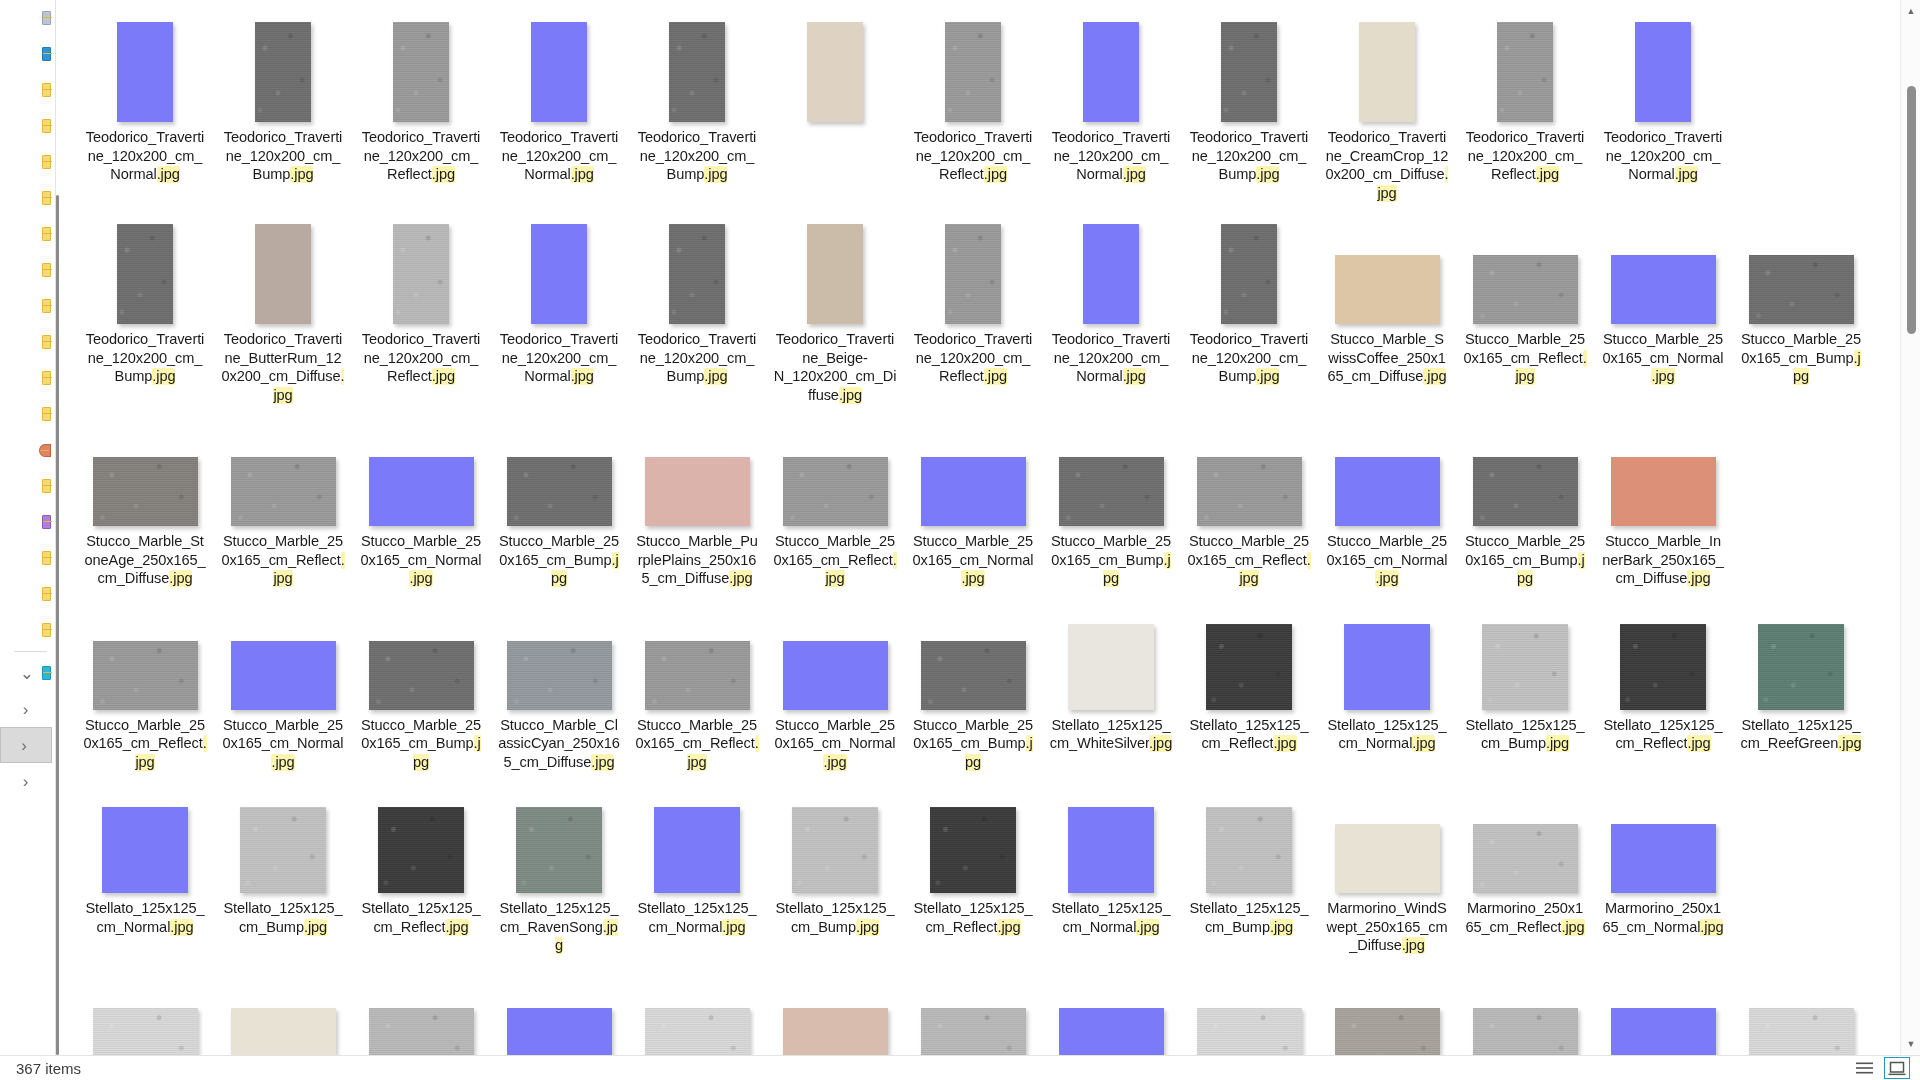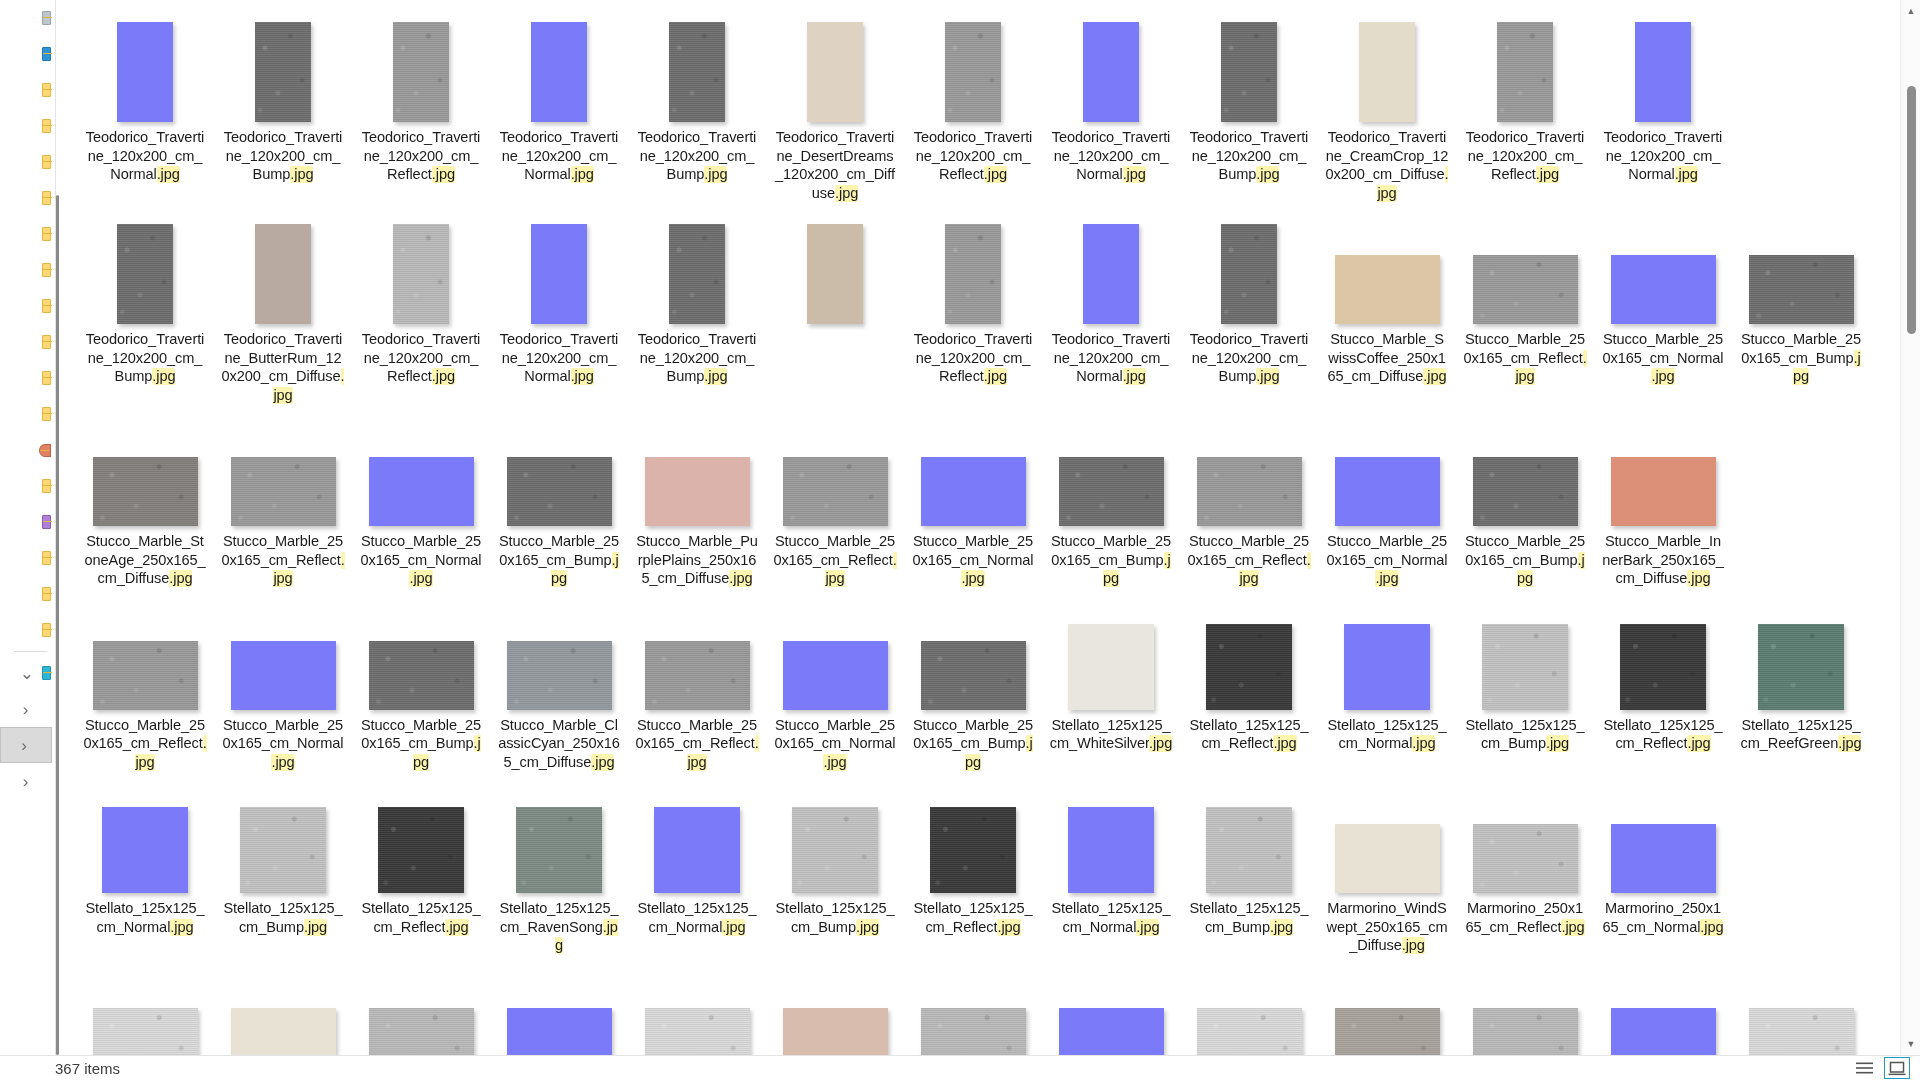--- a/index.html
+++ b/index.html
@@ -136,21 +136,20 @@
 
   
   .statusbar {
     position: absolute;
     left: 0; bottom: 0;
     width: 1920px; height: 25px;
     background: #ffffff;
     border-top: 1px solid #e4e4e4;
     display: flex;
     align-items: center;
-    padding-left: 39px;
   }
   .status-text {
     margin-left: 16px;
     font-size: 15px;
     color: #3c3c3c;
   }
   .view-toggles {
     position: absolute;
     right: 10px; top: 0; bottom: 0;
     display: flex;
@@ -298,21 +297,20 @@
           <div class="cell">
             <div class="thumb-wrap">
               <div class="thumb" style="width: 56px; height: 100px; background: radial-gradient(circle at 18% 26%, rgba(255, 255, 255, 0.13) 0px, rgba(255, 255, 255, 0.13) 2px, transparent 3px), radial-gradient(circle at 63% 14%, rgba(0, 0, 0, 0.12) 0px, rgba(0, 0, 0, 0.12) 2px, transparent 3px), radial-gradient(circle at 41% 71%, rgba(255, 255, 255, 0.1) 0px, rgba(255, 255, 255, 0.1) 2px, transparent 3px), radial-gradient(circle at 84% 58%, rgba(0, 0, 0, 0.1) 0px, rgba(0, 0, 0, 0.1) 2px, transparent 3px), radial-gradient(circle at 9% 88%, rgba(255, 255, 255, 0.09) 0px, rgba(255, 255, 255, 0.09) 2px, transparent 3px), repeating-linear-gradient(0deg, rgba(0, 0, 0, 0.05) 0px, rgba(0, 0, 0, 0.05) 1px, rgba(255, 255, 255, 0.05) 1px, rgba(255, 255, 255, 0.05) 2px), rgb(110, 110, 110);"></div>
             </div>
             <div class="label"><span>Teodorico_Travertine_120x200_cm_Bump</span><span class="hl">.jpg</span></div>
           </div>
           <div class="cell">
             <div class="thumb-wrap">
               <div class="thumb" style="width: 56px; height: 100px; background: rgb(222, 210, 194);"></div>
             </div>
-            <div class="label"><span>Teodorico_Travertine_DesertDreams_120x200_cm_Diffuse</span><span class="hl">.jpg</span></div>
           </div>
           <div class="cell">
             <div class="thumb-wrap">
               <div class="thumb" style="width: 56px; height: 100px; background: radial-gradient(circle at 18% 26%, rgba(255, 255, 255, 0.13) 0px, rgba(255, 255, 255, 0.13) 2px, transparent 3px), radial-gradient(circle at 63% 14%, rgba(0, 0, 0, 0.12) 0px, rgba(0, 0, 0, 0.12) 2px, transparent 3px), radial-gradient(circle at 41% 71%, rgba(255, 255, 255, 0.1) 0px, rgba(255, 255, 255, 0.1) 2px, transparent 3px), radial-gradient(circle at 84% 58%, rgba(0, 0, 0, 0.1) 0px, rgba(0, 0, 0, 0.1) 2px, transparent 3px), radial-gradient(circle at 9% 88%, rgba(255, 255, 255, 0.09) 0px, rgba(255, 255, 255, 0.09) 2px, transparent 3px), repeating-linear-gradient(0deg, rgba(0, 0, 0, 0.05) 0px, rgba(0, 0, 0, 0.05) 1px, rgba(255, 255, 255, 0.05) 1px, rgba(255, 255, 255, 0.05) 2px), rgb(154, 154, 154);"></div>
             </div>
             <div class="label"><span>Teodorico_Travertine_120x200_cm_Reflect</span><span class="hl">.jpg</span></div>
           </div>
           <div class="cell">
             <div class="thumb-wrap">
               <div class="thumb" style="width: 56px; height: 100px; background: rgb(123, 123, 250);"></div>
@@ -372,20 +370,21 @@
           <div class="cell">
             <div class="thumb-wrap">
               <div class="thumb" style="width: 56px; height: 100px; background: radial-gradient(circle at 18% 26%, rgba(255, 255, 255, 0.13) 0px, rgba(255, 255, 255, 0.13) 2px, transparent 3px), radial-gradient(circle at 63% 14%, rgba(0, 0, 0, 0.12) 0px, rgba(0, 0, 0, 0.12) 2px, transparent 3px), radial-gradient(circle at 41% 71%, rgba(255, 255, 255, 0.1) 0px, rgba(255, 255, 255, 0.1) 2px, transparent 3px), radial-gradient(circle at 84% 58%, rgba(0, 0, 0, 0.1) 0px, rgba(0, 0, 0, 0.1) 2px, transparent 3px), radial-gradient(circle at 9% 88%, rgba(255, 255, 255, 0.09) 0px, rgba(255, 255, 255, 0.09) 2px, transparent 3px), repeating-linear-gradient(0deg, rgba(0, 0, 0, 0.05) 0px, rgba(0, 0, 0, 0.05) 1px, rgba(255, 255, 255, 0.05) 1px, rgba(255, 255, 255, 0.05) 2px), rgb(110, 110, 110);"></div>
             </div>
             <div class="label"><span>Teodorico_Travertine_120x200_cm_Bump</span><span class="hl">.jpg</span></div>
           </div>
           <div class="cell">
             <div class="thumb-wrap">
               <div class="thumb" style="width: 56px; height: 100px; background: rgb(203, 188, 169);"></div>
             </div>
+            <div class="label"><span>Teodorico_Travertine_Beige-N_120x200_cm_Diffuse</span><span class="hl">.jpg</span></div>
           </div>
           <div class="cell">
             <div class="thumb-wrap">
               <div class="thumb" style="width: 56px; height: 100px; background: radial-gradient(circle at 18% 26%, rgba(255, 255, 255, 0.13) 0px, rgba(255, 255, 255, 0.13) 2px, transparent 3px), radial-gradient(circle at 63% 14%, rgba(0, 0, 0, 0.12) 0px, rgba(0, 0, 0, 0.12) 2px, transparent 3px), radial-gradient(circle at 41% 71%, rgba(255, 255, 255, 0.1) 0px, rgba(255, 255, 255, 0.1) 2px, transparent 3px), radial-gradient(circle at 84% 58%, rgba(0, 0, 0, 0.1) 0px, rgba(0, 0, 0, 0.1) 2px, transparent 3px), radial-gradient(circle at 9% 88%, rgba(255, 255, 255, 0.09) 0px, rgba(255, 255, 255, 0.09) 2px, transparent 3px), repeating-linear-gradient(0deg, rgba(0, 0, 0, 0.05) 0px, rgba(0, 0, 0, 0.05) 1px, rgba(255, 255, 255, 0.05) 1px, rgba(255, 255, 255, 0.05) 2px), rgb(154, 154, 154);"></div>
             </div>
             <div class="label"><span>Teodorico_Travertine_120x200_cm_Reflect</span><span class="hl">.jpg</span></div>
           </div>
           <div class="cell">
             <div class="thumb-wrap">
               <div class="thumb" style="width: 56px; height: 100px; background: rgb(123, 123, 250);"></div>

